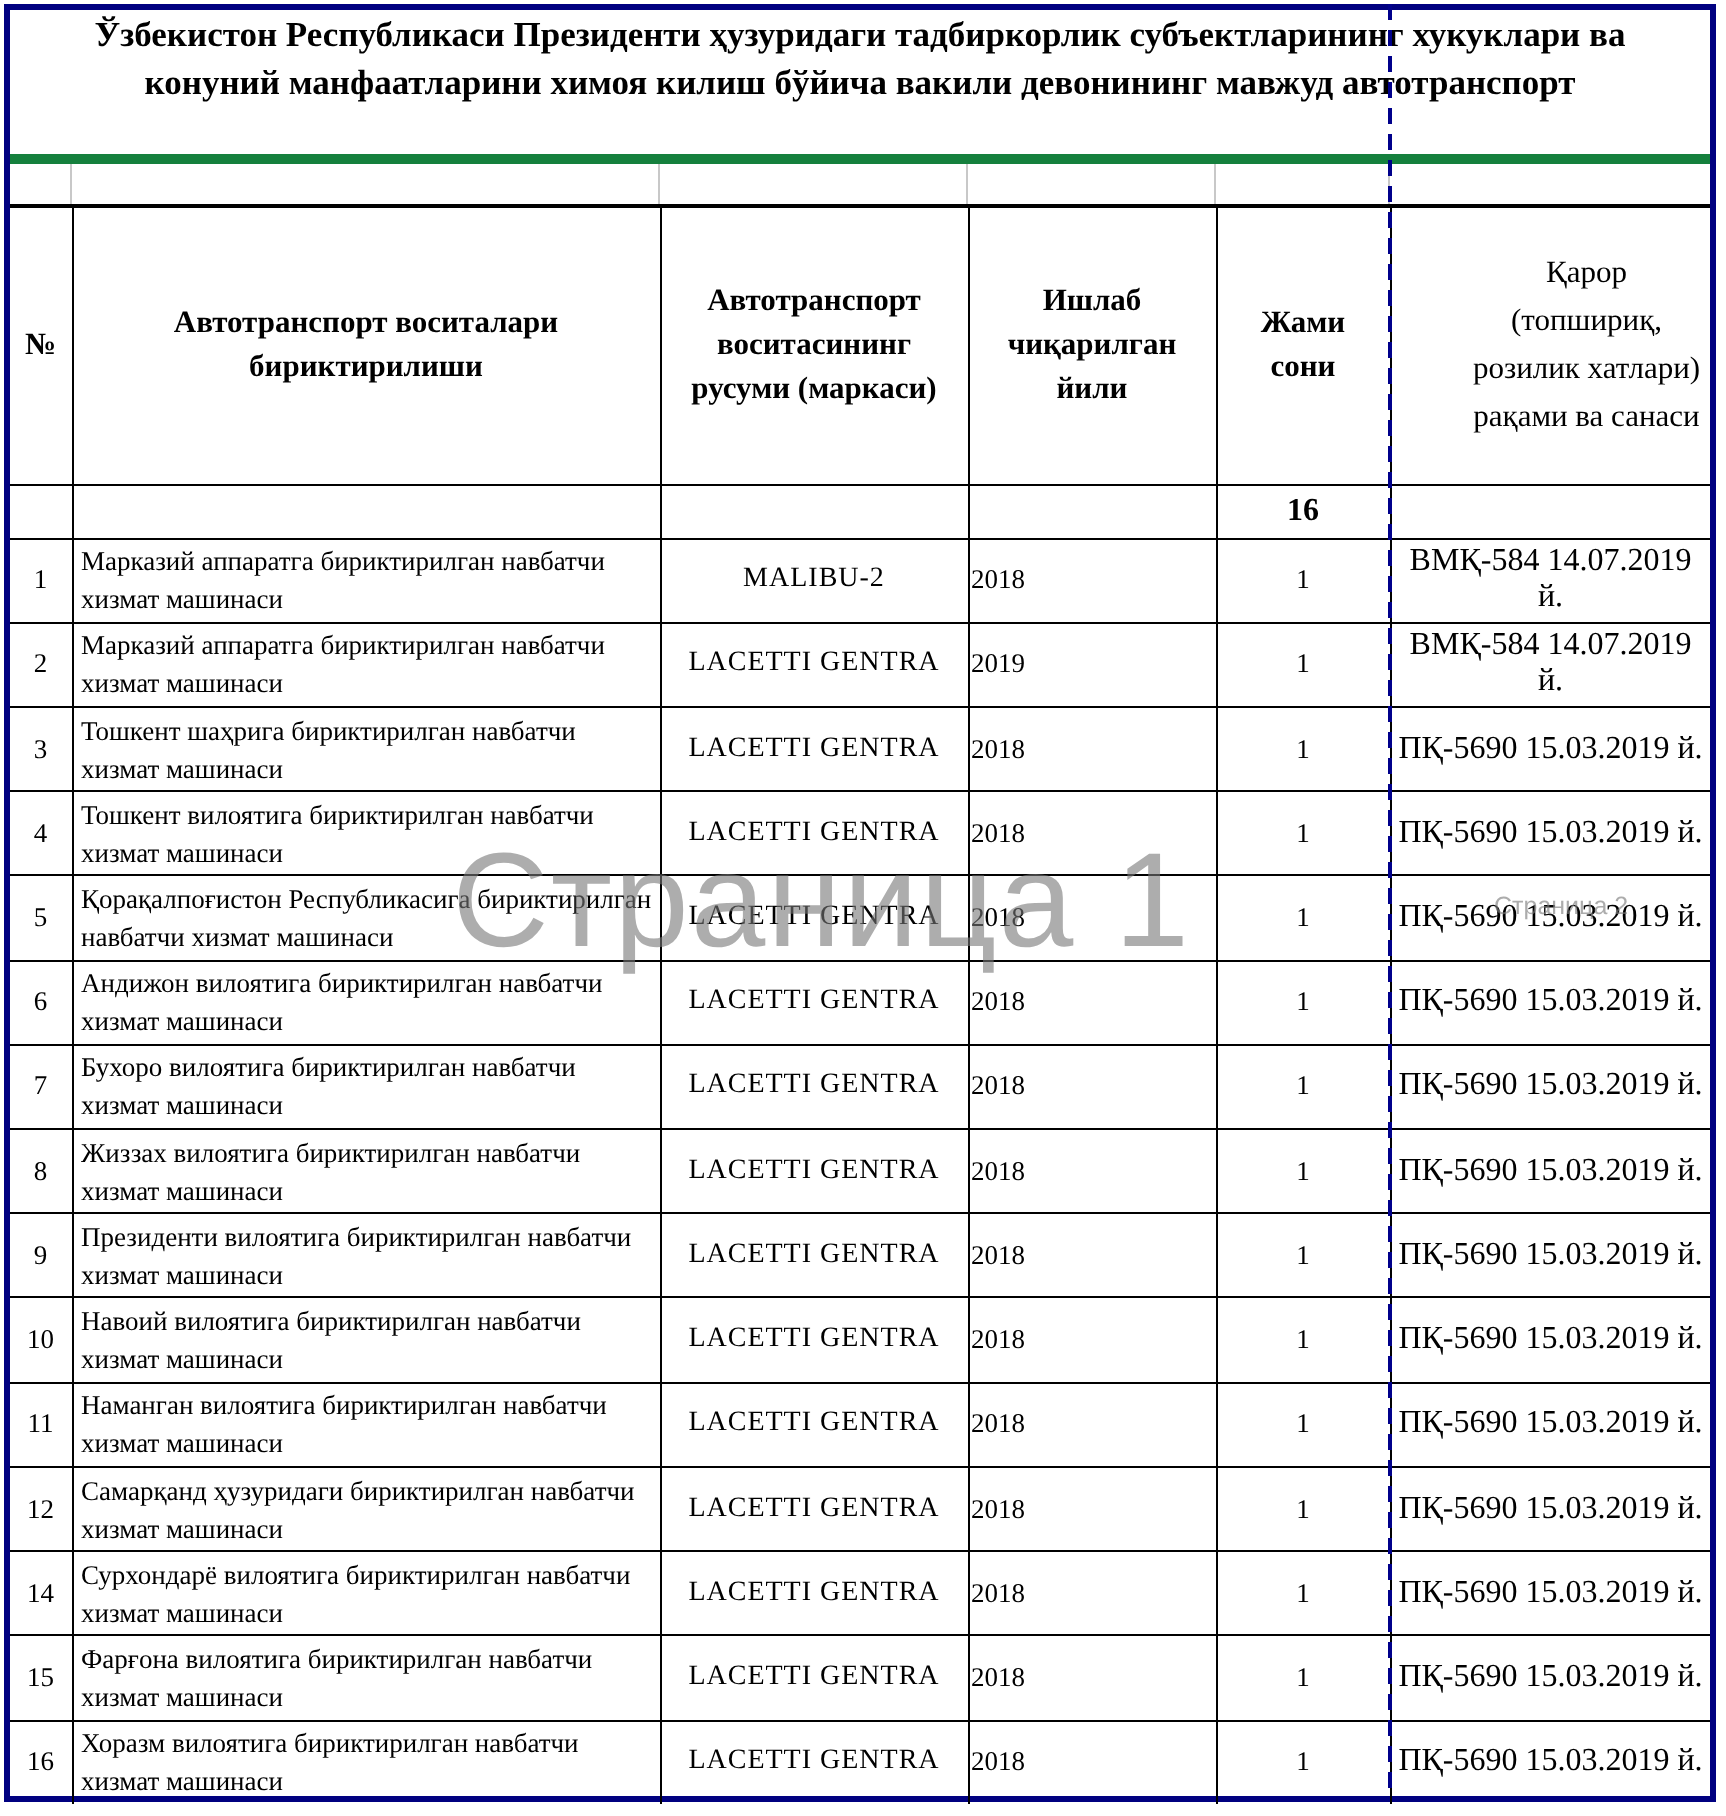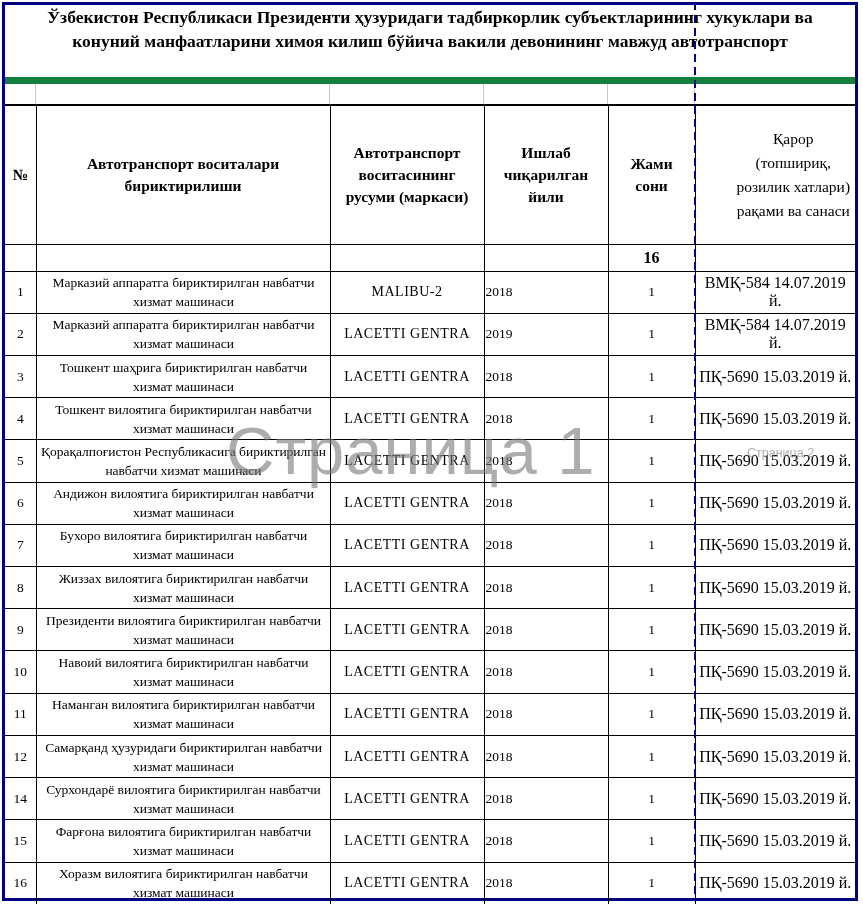--- a/index.html
+++ b/index.html
@@ -13,21 +13,21 @@
   }
   .frame{
     position:absolute;left:2px;top:2px;
     width:850px;height:893px;
     border:3px solid #000080;
     box-sizing:content-box;
   }
   
   .title{
     height:72px;
-    border-bottom:7px solid #15803d;
+    border-bottom:5px solid #15803d;
     text-align:center;
     font-weight:bold;
     font-size:17.5px;
     line-height:24px;
     overflow:hidden;
   }
   
   .spacer-row{display:flex;height:20px;border-bottom:2px solid #000;}
   .spacer-row .sp{border-right:1px solid #c8c8c8;box-sizing:border-box;height:100%;}
   .sp1{width:31px;} .sp2{width:294px;} .sp3{width:154px;}
@@ -51,21 +51,21 @@
     line-height:22px;
     text-align:center;
     padding:0 4px;
   }
   tr.header-row th.th-count{padding:0 10px;}
   tr.header-row th.th-regular{font-weight:normal;font-size:15.5px;line-height:24px;padding-left:40px;}
   tr.total-row{height:27px;}
   tr.total-row td{text-align:center;font-weight:bold;font-size:16px;}
   td.c-no{text-align:center;font-size:13.5px;}
   td.c-assign{
-    text-align:center;font-size:13.5px;line-height:19px;
+    text-align:left;font-size:13.5px;line-height:19px;
     padding:1px 3px 1px 4px;
   }
   td.c-model{text-align:center;font-size:14px;letter-spacing:0.5px;}
   td.c-year{font-size:13.5px;}
   td.c-count{text-align:center;font-size:13.5px;}
   td.c-decision{text-align:center;font-size:16px;padding:0 2px;}
   
   .page-break{
     position:absolute;left:694px;top:2px;
     width:2px;height:896px;

